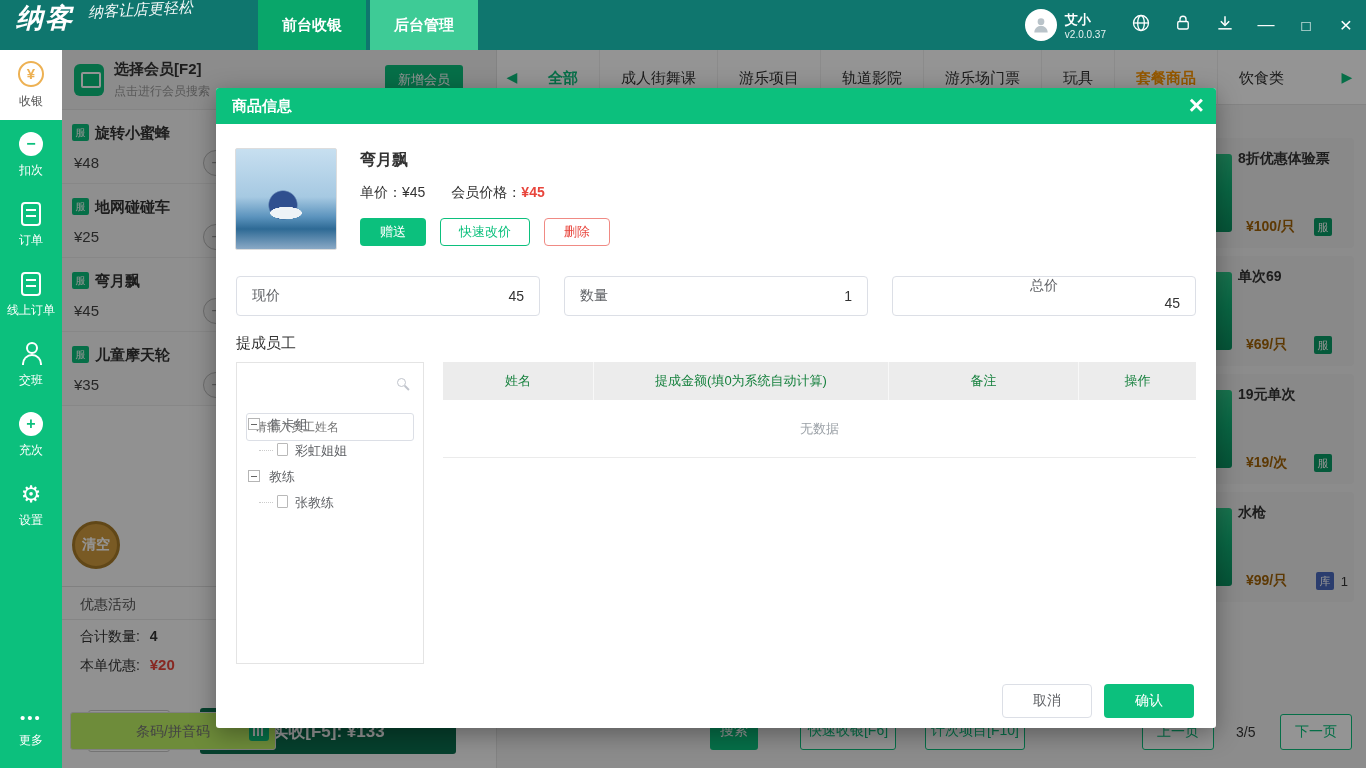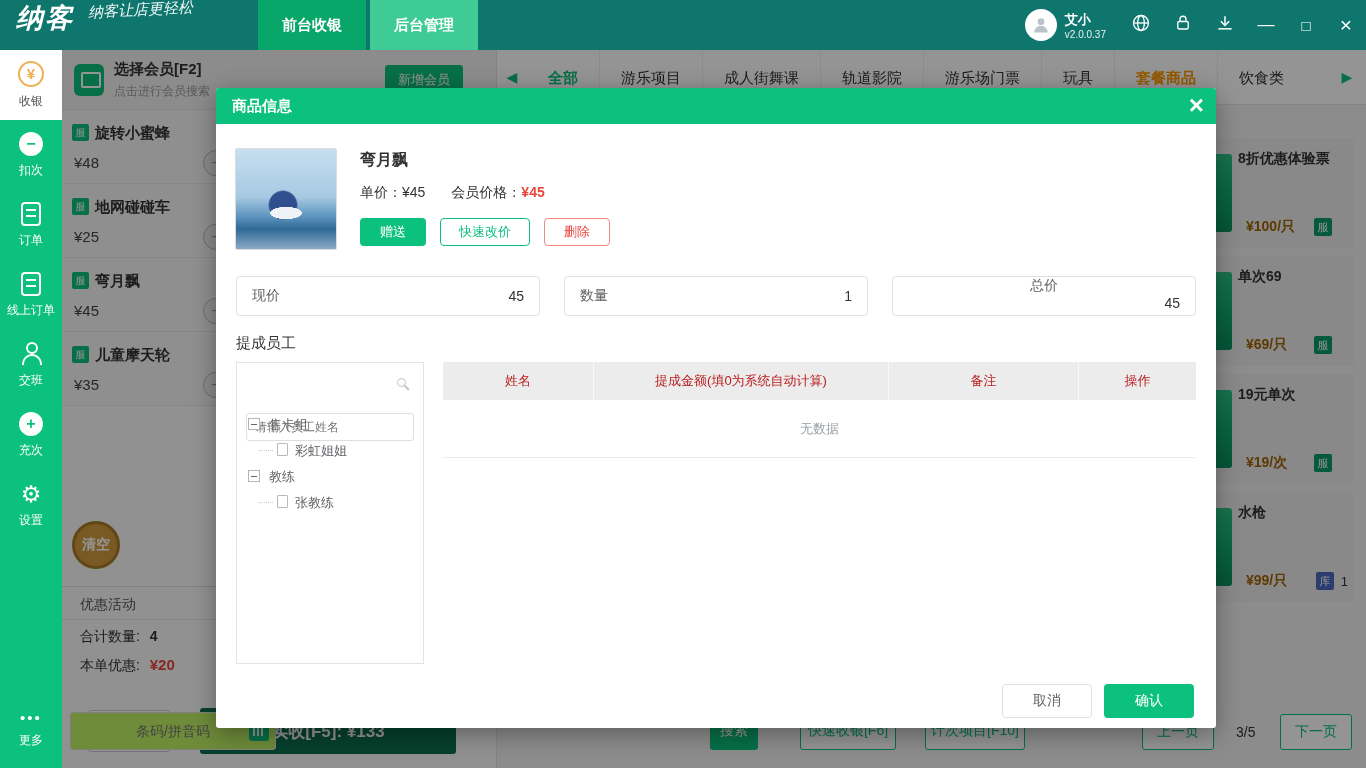--- a/index.html
+++ b/index.html
@@ -117,21 +117,21 @@
   .tree-row { position:absolute; left:0; width:100%; height:26px; font-size:13px; color:#606266; cursor:pointer; }
   .expander { position:absolute; left:11px; top:7px; width:12px; height:12px; border:1px solid #b5b5b5; background:#fff; }
   .expander::after { content:""; position:absolute; left:2px; right:2px; top:5px; border-top:1px solid #666; }
   .tree-label { position:absolute; left:32px; top:5px; }
   .leaf-dots { position:absolute; left:22px; top:13px; width:14px; border-top:1px dotted #ccc; }
   .doc-ic { position:absolute; left:40px; top:6px; width:11px; height:13px; border:1px solid #b9b9b9; border-radius:1px; background:#fff; }
   .leaf-label { position:absolute; left:58px; top:5px; }
 
   .emp-table { position:absolute; left:227px; top:274px; width:753px; }
   .thead { display:flex; background:#ececec; height:38px; }
-  .th { font-size:13px; color:#b91c1c; line-height:38px; text-align:center; border-left:1px solid #f8f8f8; }
+  .th { font-size:13px; color:#15803d; line-height:38px; text-align:center; border-left:1px solid #f8f8f8; }
   .th:first-child { border-left:none; }
   .tbody-empty { height:58px; display:flex; align-items:center; justify-content:center; font-size:13px; color:#9aa0a6; border-bottom:1px solid #ebebeb; background:#fff; }
 
   .btn-cancel { position:absolute; left:786px; top:596px; width:90px; height:34px; background:#fff; border:1px solid #dcdfe6; border-radius:4px; color:#606266; font-size:14px; cursor:pointer; }
   .btn-confirm { position:absolute; left:888px; top:596px; width:90px; height:34px; background:#0cc07d; border:none; border-radius:4px; color:#fff; font-size:14px; cursor:pointer; }
 </style>
 </head>
 <body>
 
 <div class="screen">
@@ -258,22 +258,22 @@
         <span>本单优惠:</span>
         <span class="red" style="margin-left:6px; font-size:15px;">¥20</span>
       </div>
       <button class="hold-btn">挂单[F7]</button>
       <button class="pay-btn">实收[F5]: ¥133</button>
     </div>
 
     <div class="cat-bar">
       <span class="cat-arrow">◀</span>
       <span class="cat-tab first">全部</span>
+      <span class="cat-tab">成人街舞课</span>
       <span class="cat-tab">游乐项目</span>
-      <span class="cat-tab">成人街舞课</span>
       <span class="cat-tab">轨道影院</span>
       <span class="cat-tab">游乐场门票</span>
       <span class="cat-tab">玩具</span>
       <span class="cat-tab hot">套餐商品</span>
       <span class="cat-tab">饮食类</span>
       <span class="cat-arrow right">▶</span>
     </div>
 
     <div class="prod-card" style="top:88px;">
       <div class="prod-img"></div>

